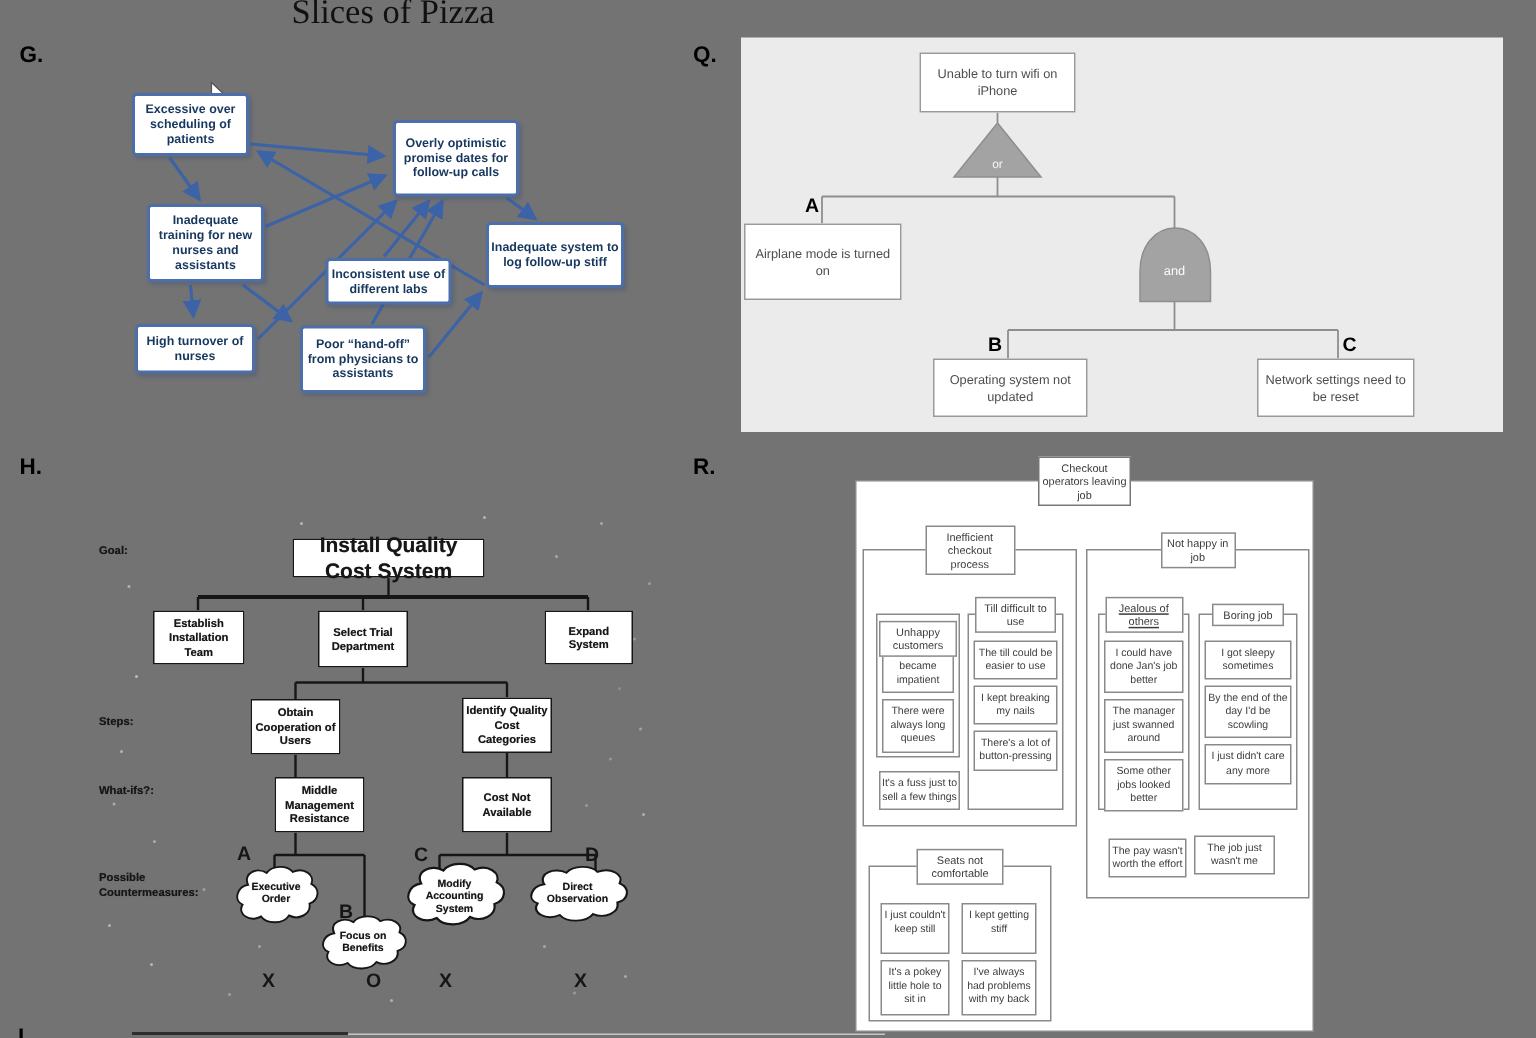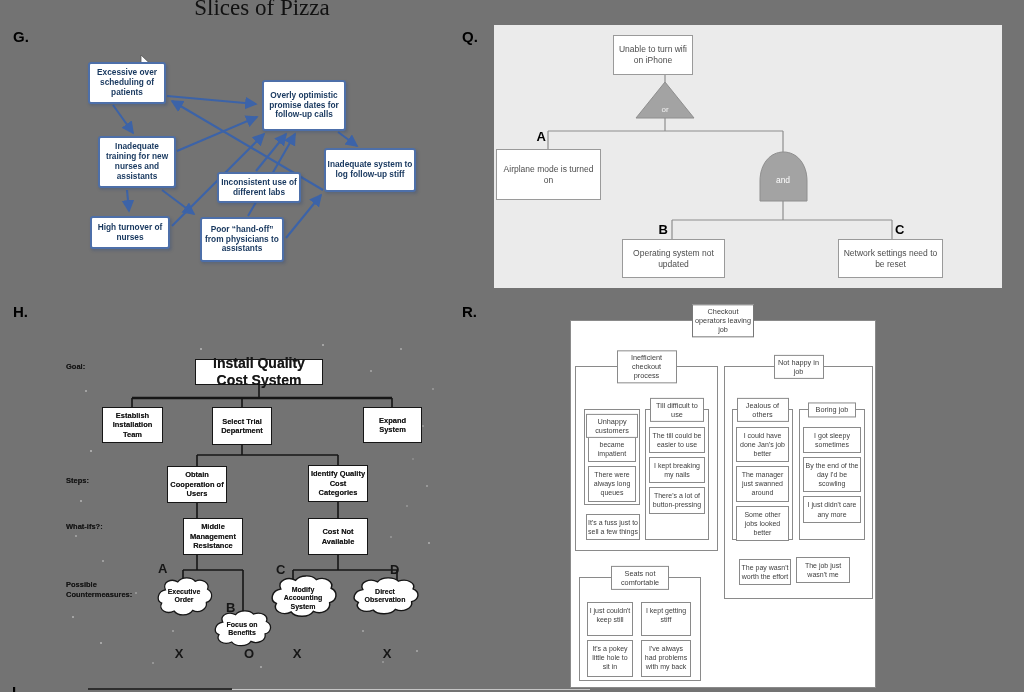--- a/index.html
+++ b/index.html
@@ -115,21 +115,21 @@
         <path d="M289,176 V195"></path>
         <path d="M178,195 H398"></path>
         <path d="M178,195 V214"></path>
         <path d="M398,195 V214"></path>
       </g>
       <polygon points="171,57 142,93 200,93" fill="#a3a3a3" stroke="#8e8e8e" stroke-width="1"></polygon>
       <text x="171" y="87" text-anchor="middle" font-size="8" fill="#f3f3f3">or</text>
       <path d="M266,176 V156 C266,139 276,127 289.5,127 C303,127 313,139 313,156 V176 Z" fill="#a3a3a3" stroke="#8e8e8e" stroke-width="1"></path>
       <text x="289" y="158" text-anchor="middle" font-size="8.5" fill="#fdfdfd">and</text>
     </svg>
-    <div class="qbox" style="left:119px;top:10px;width:80px;height:40px;">Unable to turn wifi on iPhone</div>
+    <div class="qbox" style="left:119px;top:10px;width:104px;height:40px;">Unable to turn wifi on iPhone</div>
     <div class="q-letter" style="left:30px;top:104px;width:22px;text-align:right;">A</div>
     <div class="qbox" style="left:2px;top:124px;width:105px;height:51px;">Airplane mode is turned on</div>
     <div class="q-letter" style="left:150px;top:197px;width:24px;text-align:right;">B</div>
     <div class="qbox" style="left:128px;top:214px;width:103px;height:39px;">Operating system not updated</div>
     <div class="q-letter" style="left:401px;top:197px;">C</div>
     <div class="qbox" style="left:344px;top:214px;width:105px;height:39px;">Network settings need to be reset</div>
   </div>
 
   <div class="h-panel">
     <div class="h-speckles"></div>
@@ -211,21 +211,21 @@
         <div class="rhead" style="width:46px;">Till difficult to use</div>
         <div class="rcard">The till could be easier to use</div>
         <div class="rcard">I kept breaking my nails</div>
         <div class="rcard">There's a lot of button-pressing</div>
       </div>
     </div>
 
     <div class="rgroup" style="left:153px;top:45px;width:149px;height:233px;">
       <div class="rhead" style="width:42px;">Not happy in job</div>
       <div class="rcol" style="left:7px;top:42px;width:61px;height:131px;">
-        <div class="rhead" style="width:44px;">Jealous of others</div>
+        <div class="rhead" style="width:44px;text-decoration:underline;">Jealous of others</div>
         <div class="rcard">I could have done Jan's job better</div>
         <div class="rcard">The manager just swanned around</div>
         <div class="rcard">Some other jobs looked better</div>
       </div>
       <div class="rcol" style="left:74px;top:42px;width:66px;height:131px;">
         <div class="rhead" style="width:40px;">Boring job</div>
         <div class="rcard">I got sleepy sometimes</div>
         <div class="rcard">By the end of the day I'd be scowling</div>
         <div class="rcard">I just didn't care any more</div>
       </div>

